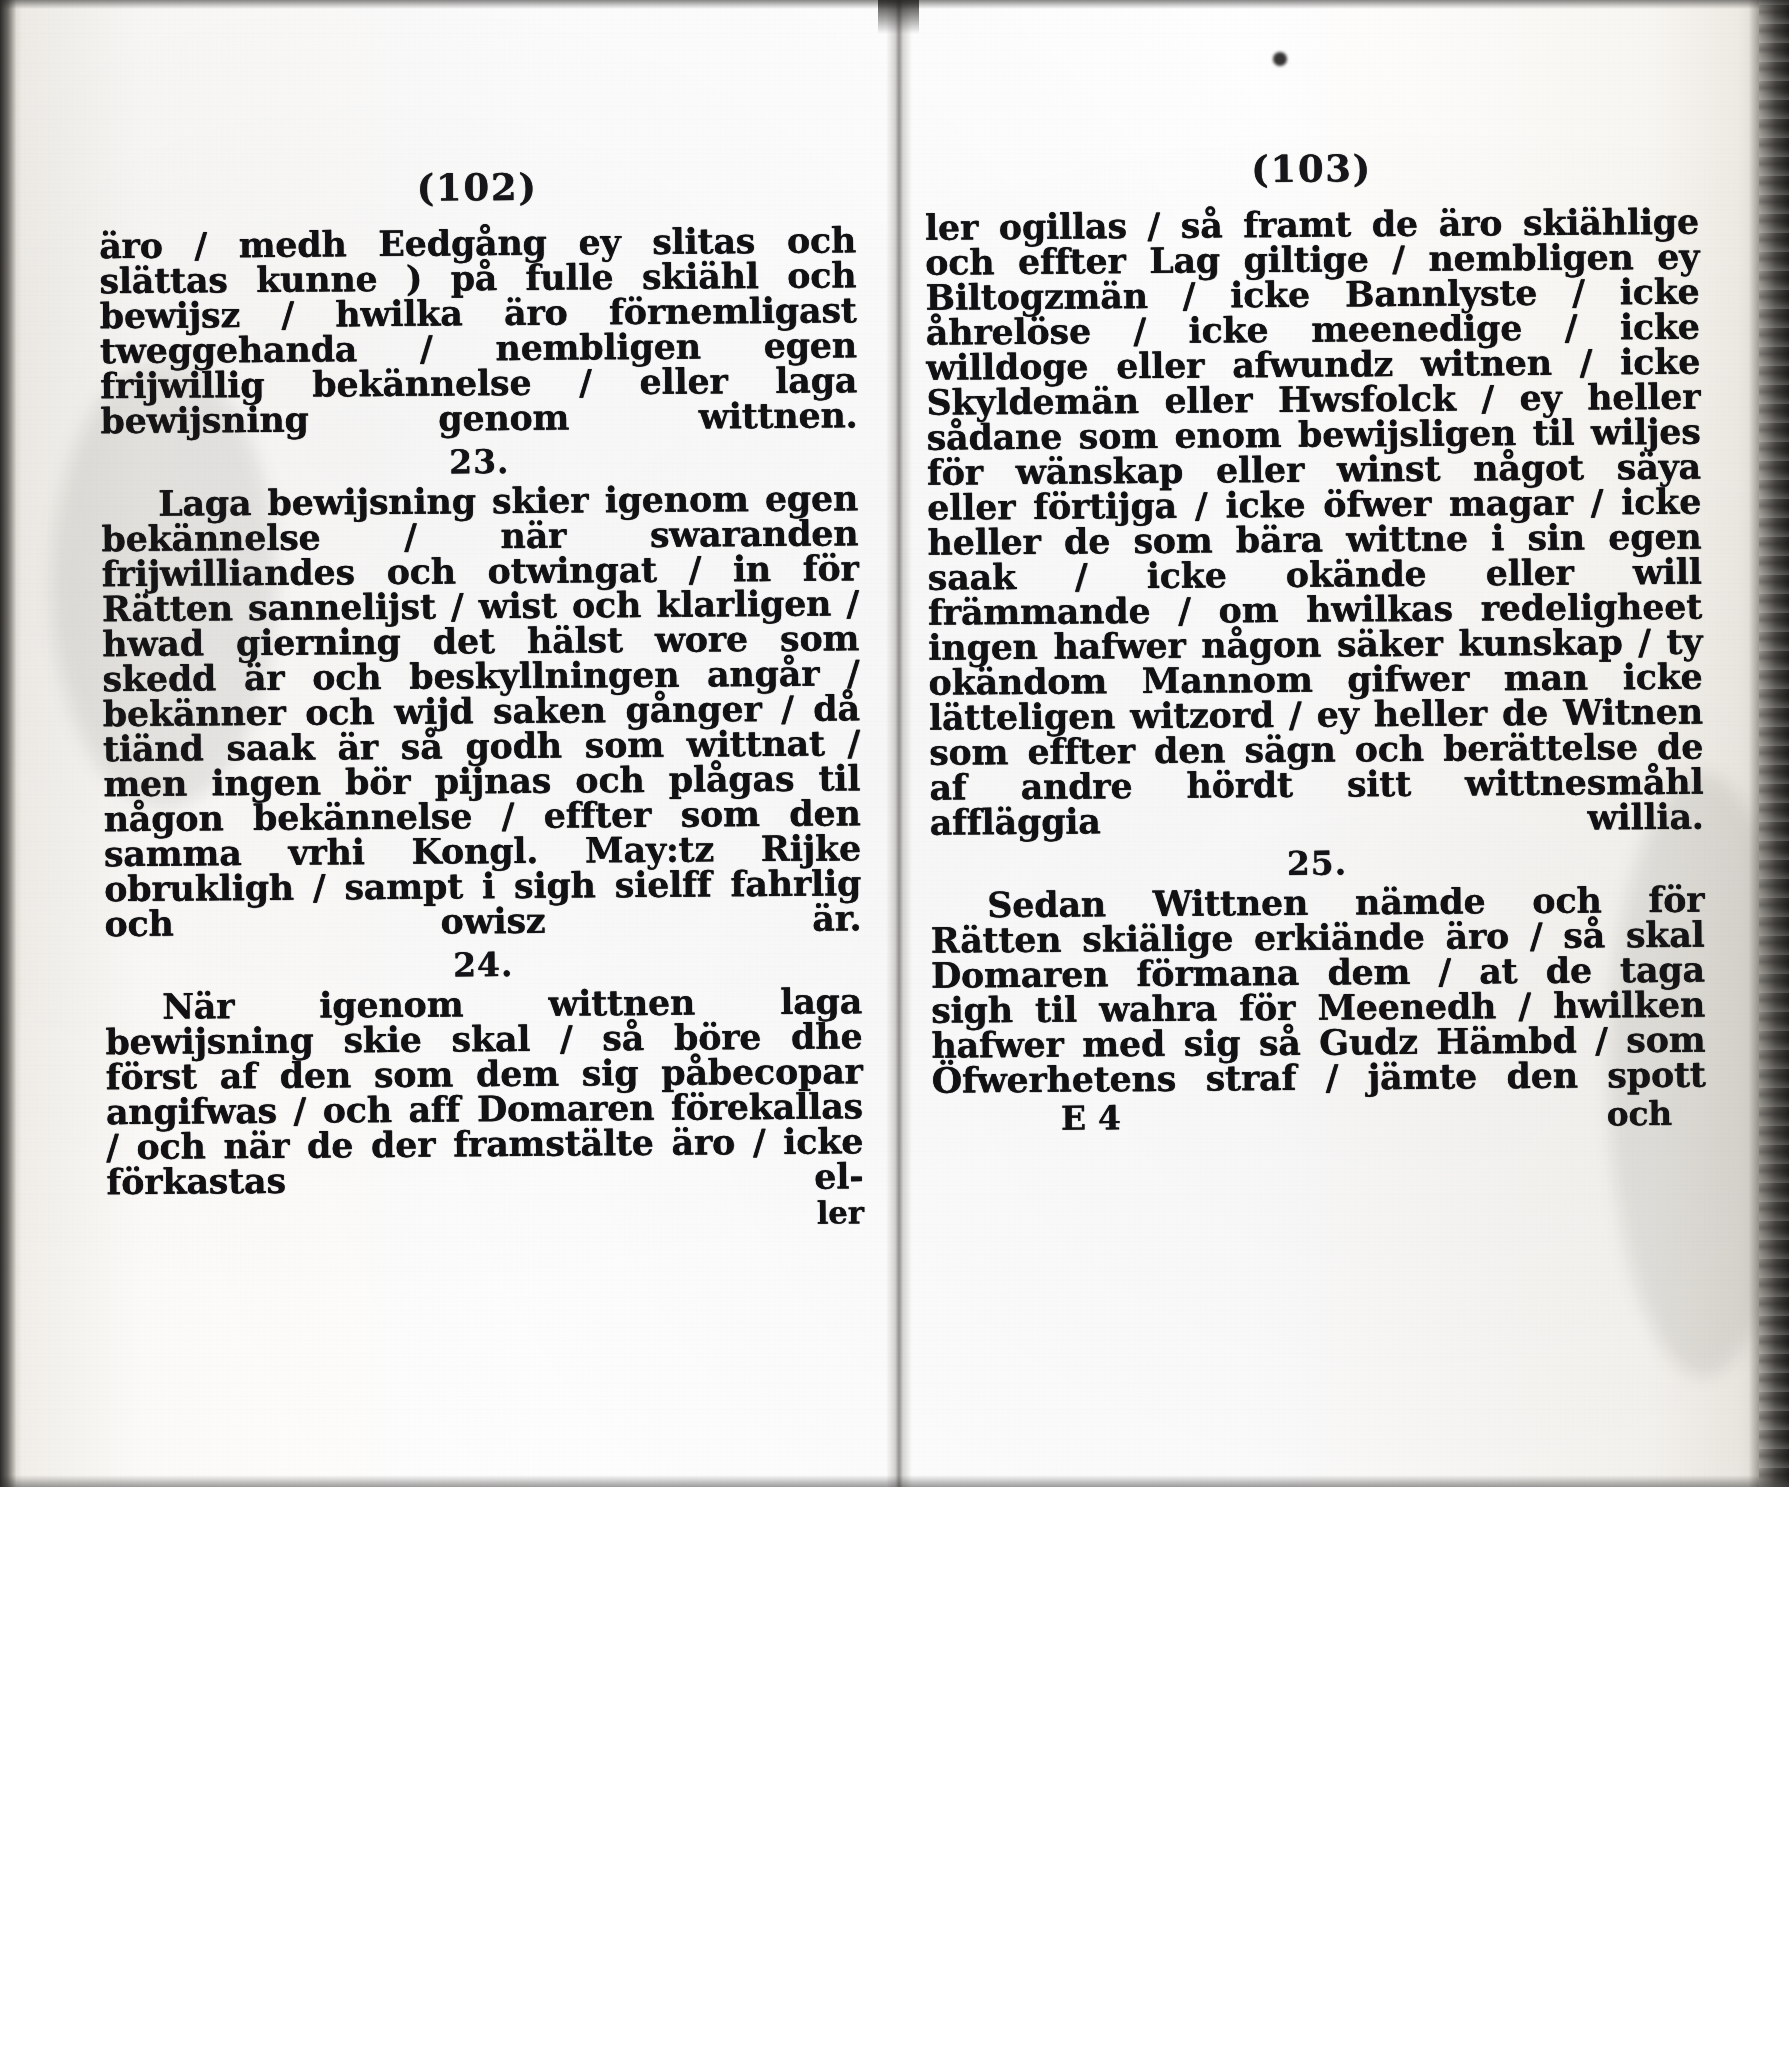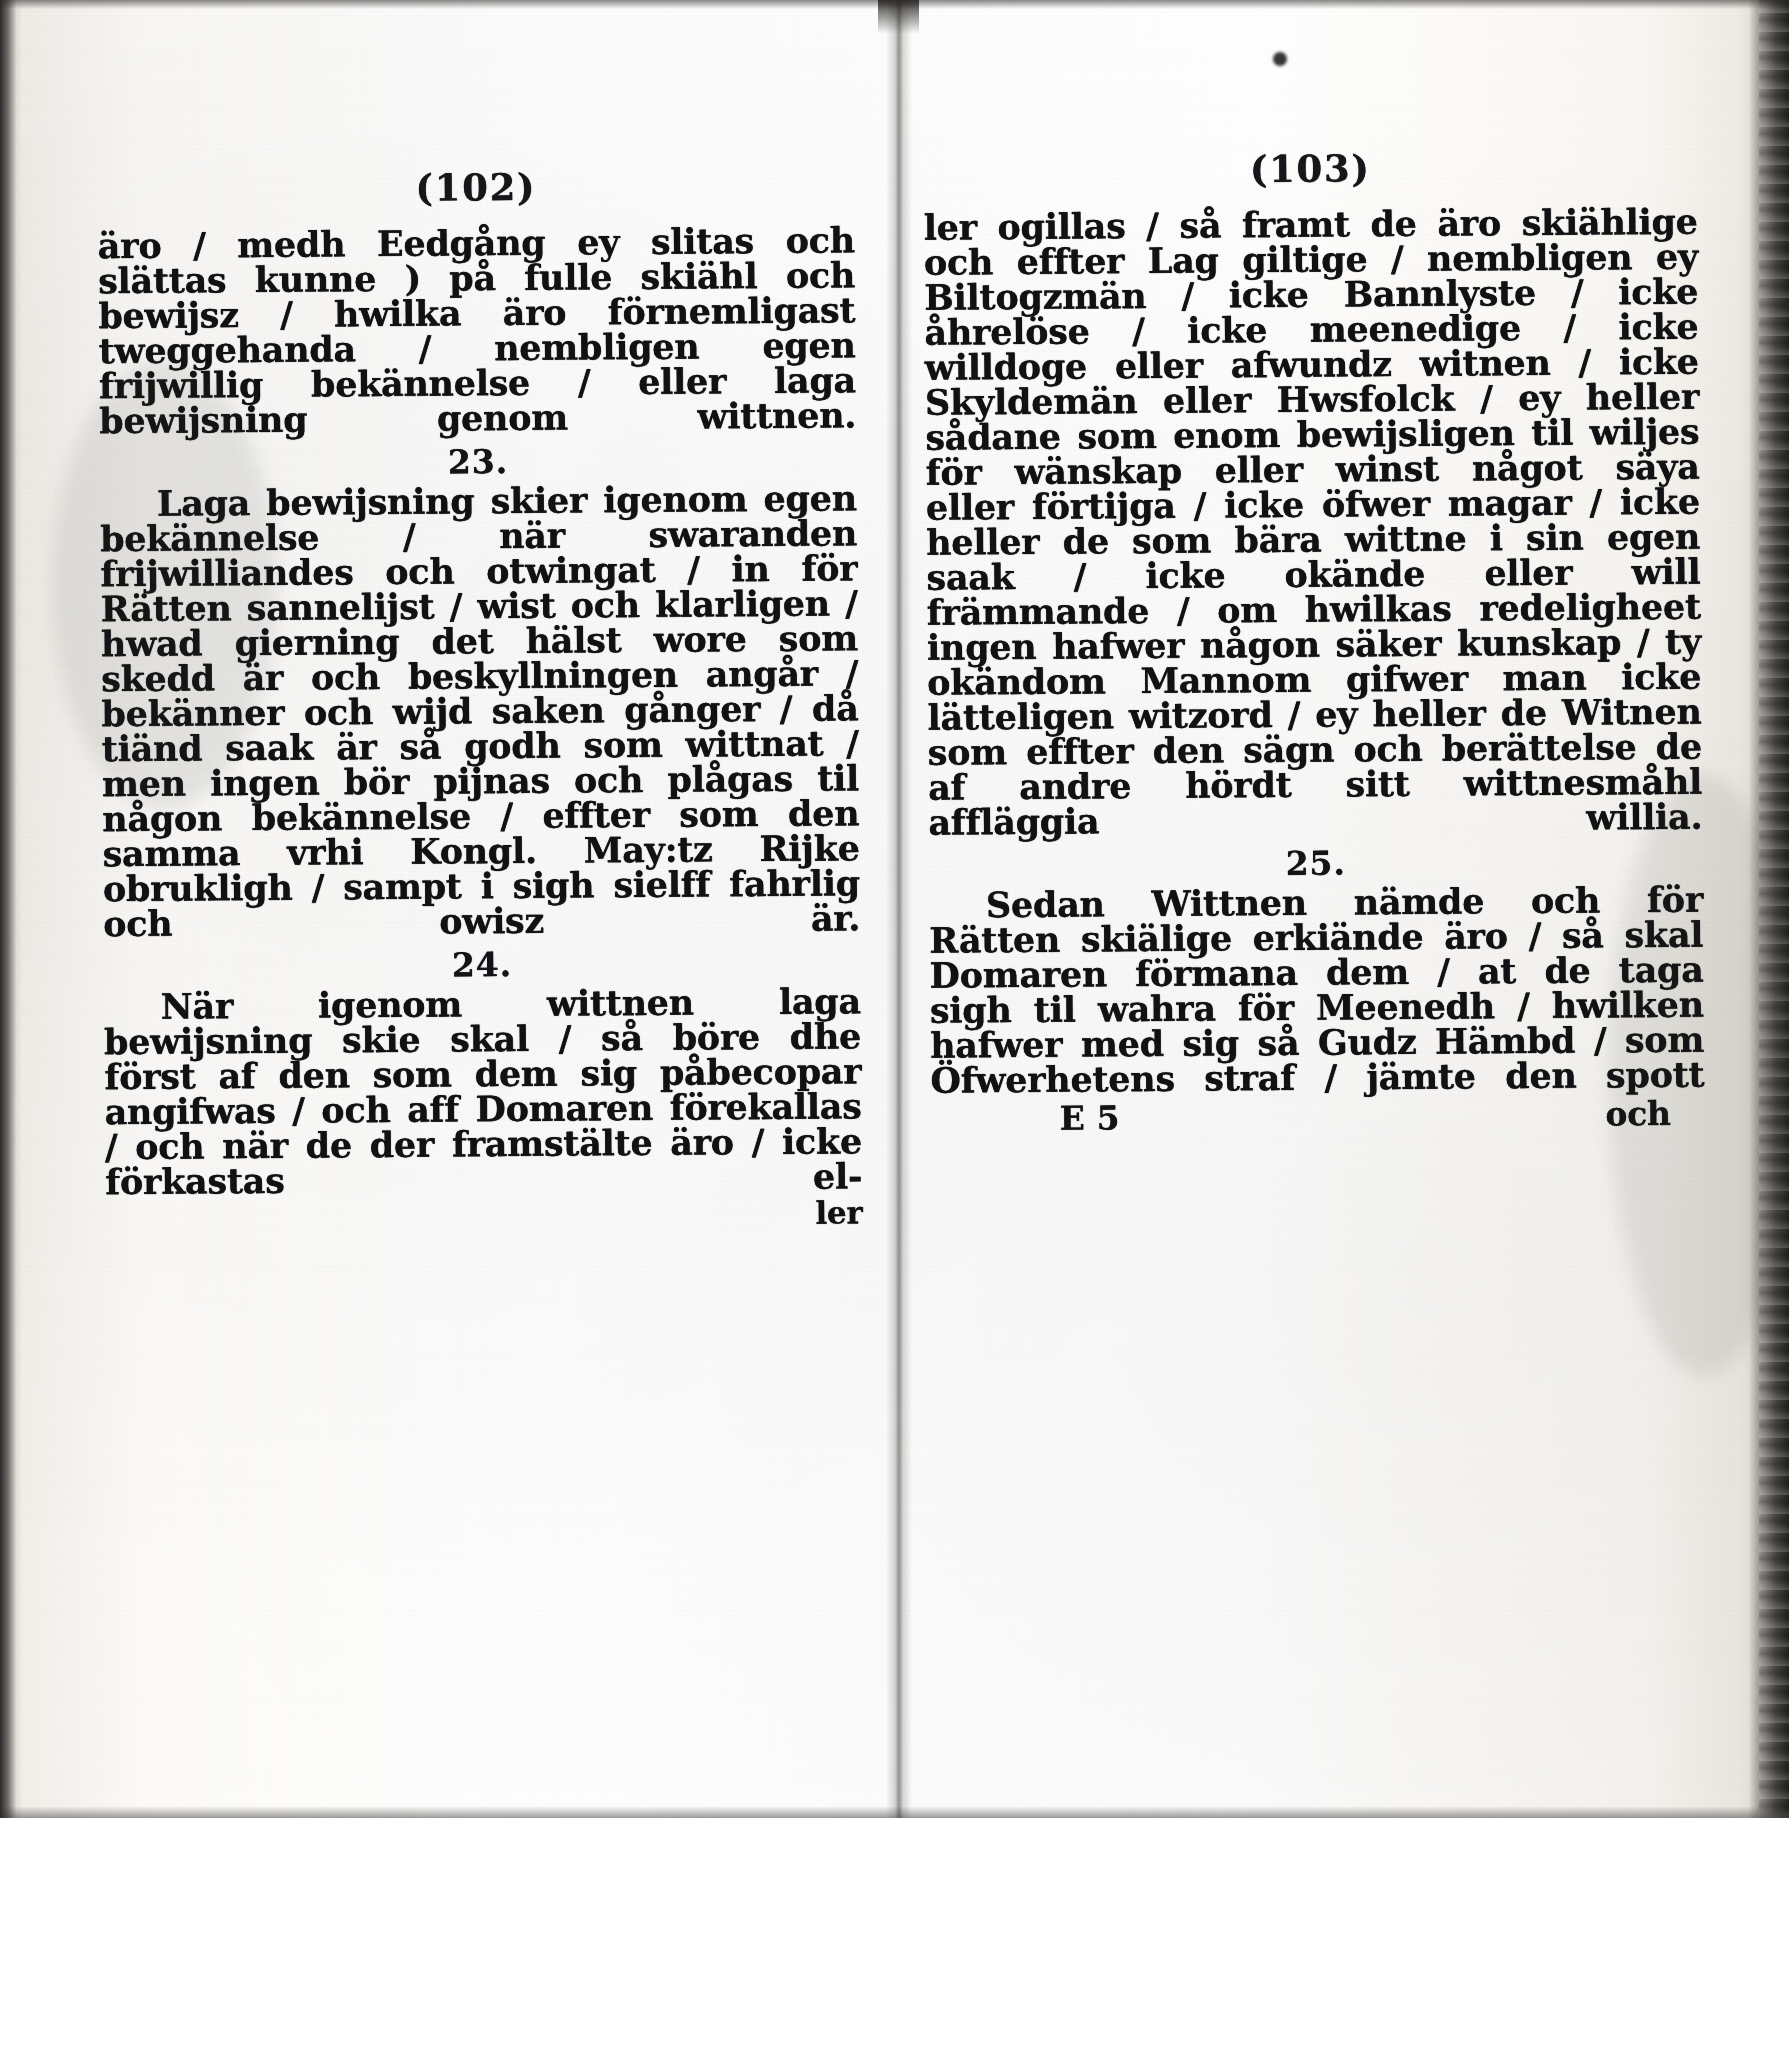--- a/index.html
+++ b/index.html
@@ -11,21 +11,21 @@
     width: 1790px;
     height: 2065px;
     overflow: hidden;
     font-family: "DejaVu Serif", serif;
   }
 
   
   #scan {
     position: relative;
     width: 1790px;
-    height: 1818px;
+    height: 1487px;
     background: #f2f0ec;
     background-image:
       radial-gradient(ellipse at 20% 30%, rgba(0,0,0,0.035) 0%, rgba(0,0,0,0) 60%),
       radial-gradient(ellipse at 80% 70%, rgba(0,0,0,0.04) 0%, rgba(0,0,0,0) 65%),
       linear-gradient(90deg, #efece6 0%, #fbfaf8 8%, #ffffff 30%, #ffffff 70%, #f8f6f2 92%, #e8e4dc 100%);
     overflow: hidden;
   }
 
   
   #grain {
@@ -201,21 +201,21 @@
 
       <div class="folio">(103)</div>
 
       <div class="blk">
         <p>ler ogillas / så framt de äro skiählige och effter Lag giltige / nembligen ey Biltogzmän / icke Bannlyste / icke åhrelöse / icke meenedige / icke willdoge eller afwundz witnen / icke Skyldemän eller Hwsfolck / ey heller sådane som enom bewijsligen til wiljes för wänskap eller winst något säya eller förtijga / icke öfwer magar / icke heller de som bära wittne i sin egen saak / icke okände eller will främmande / om hwilkas redeligheet ingen hafwer någon säker kunskap / ty okändom Mannom gifwer man icke lätteligen witzord / ey heller de Witnen som effter den sägn och berättelse de af andre hördt sitt wittnesmåhl affläggia willia.</p>
 
         <div class="secnum">25.</div>
         <p class="indent">Sedan Wittnen nämde och för Rätten skiälige erkiände äro / så skal Domaren förmana dem / at de taga sigh til wahra för Meenedh / hwilken hafwer med sig så Gudz Hämbd / som Öfwerhetens straf / jämte den spott</p>
 
         <div class="sig-line">
-          <span>E 5</span>
+          <span>E 4</span>
           <span>och</span>
         </div>
       </div>
     </div>
 
   </div>
 
   <div id="gutter"></div>
   <div id="gutter-top-dark"></div>
   <div id="grain"></div>

